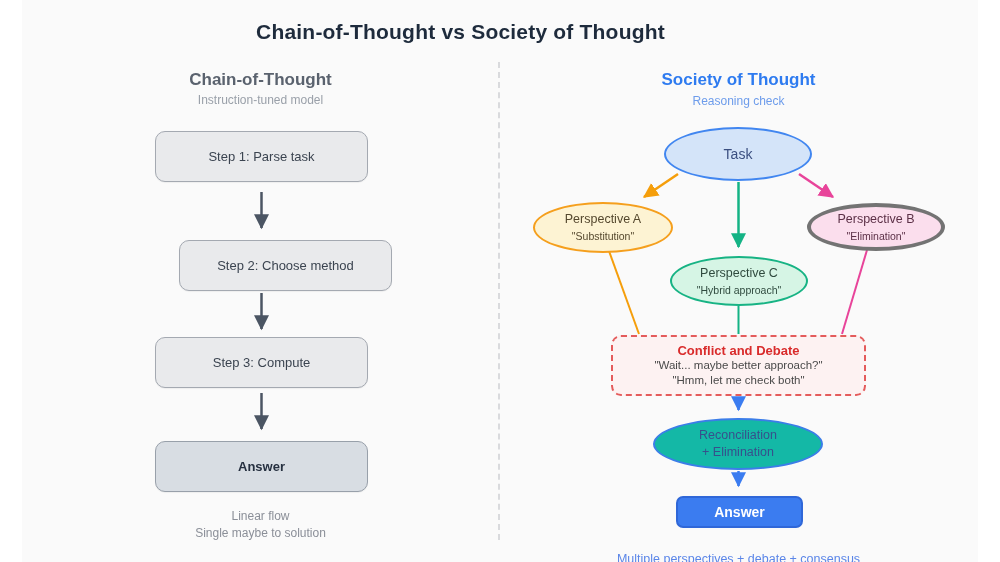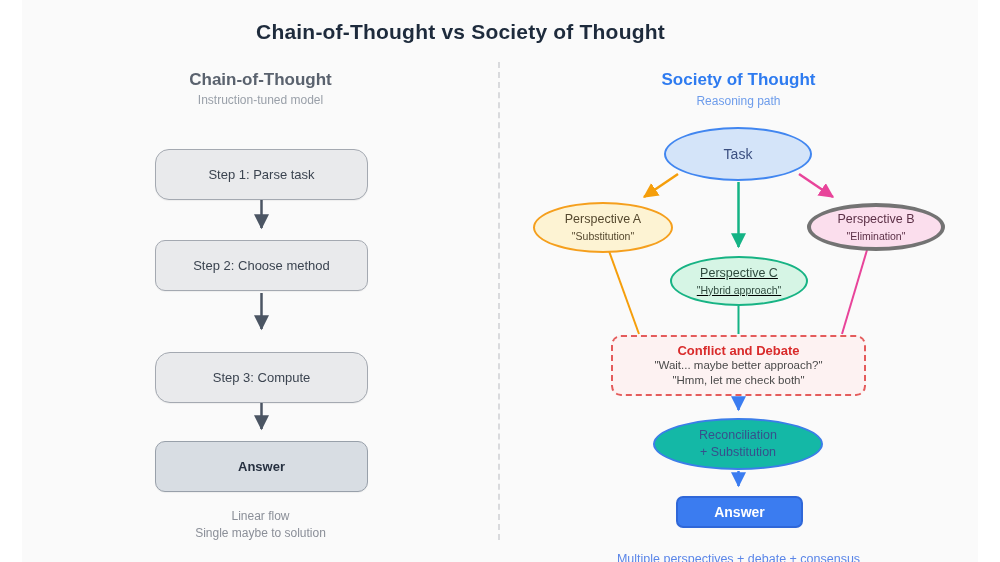--- a/index.html
+++ b/index.html
@@ -26,21 +26,21 @@
 
   .ellipse { position:absolute; border-radius:50%; display:flex; flex-direction:column;
              align-items:center; justify-content:center; text-align:center; line-height:1.35; }
   .el-task { left:664px; top:127px; width:148px; height:54px; background:#d4e4f9;
              border:2px solid #4186f0; color:#3b4f80; font-size:14px; }
   .el-pa { left:533px; top:202px; width:140px; height:51px; background:#fdf3d3;
            border:2px solid #f59f1d; }
   .el-pb { left:807px; top:203px; width:138px; height:48px; background:#fbdeed;
            border:4px solid #737373; }
   .el-pc { left:670px; top:256px; width:138px; height:50px; background:#d6f5e5;
-           border:2px solid #17b384;text-decoration:underline; }
+           border:2px solid #17b384; }
   .p-name { font-size:12.5px; }
   .p-quote { font-size:10.5px; margin-top:1px; }
   .el-pa .p-name, .el-pa .p-quote { color:#55482e; }
   .el-pb .p-name, .el-pb .p-quote { color:#5c3047; }
   .el-pc .p-name, .el-pc .p-quote { color:#2f4a3e; }
 
   .conflict { position:absolute; left:611px; top:335px; width:255px; height:61px;
               background:#fdf2f2; border:2px dashed #e45b5b; border-radius:10px;
               display:flex; flex-direction:column; align-items:center; justify-content:center;
               text-align:center; }
@@ -66,21 +66,21 @@
 
 <div class="stage">
   <div class="panel"></div>
   <div class="divider"></div>
 
   <div class="main-title">Chain-of-Thought vs Society of Thought</div>
 
   <div class="col-heading left-heading">Chain-of-Thought</div>
   <div class="col-sub left-sub">Instruction-tuned model</div>
   <div class="col-heading right-heading">Society of Thought</div>
-  <div class="col-sub right-sub">Reasoning path</div>
+  <div class="col-sub right-sub">Reasoning check</div>
 
   <svg class="wires" viewBox="0 0 1000 562">
     <defs>
       <marker id="ah-gray" markerWidth="7" markerHeight="7" refX="5.5" refY="3" orient="auto">
         <path d="M0,0 L6,3 L0,6 z" fill="#4b5563"></path>
       </marker>
       <marker id="ah-orange" markerWidth="7" markerHeight="7" refX="5.5" refY="3" orient="auto">
         <path d="M0,0 L6,3 L0,6 z" fill="#f59e0b"></path>
       </marker>
       <marker id="ah-pink" markerWidth="7" markerHeight="7" refX="5.5" refY="3" orient="auto">
@@ -103,27 +103,27 @@
     <line x1="738.5" y1="182" x2="738.5" y2="247" stroke="#14b385" stroke-width="2.5" marker-end="url(#ah-green)"></line>
 
     <line x1="609" y1="251" x2="639" y2="334" stroke="#f59e0b" stroke-width="2"></line>
     <line x1="738.5" y1="306" x2="738.5" y2="334" stroke="#14b385" stroke-width="2"></line>
     <line x1="867" y1="250" x2="842" y2="334" stroke="#e8449a" stroke-width="2"></line>
 
     <line x1="738.5" y1="397" x2="738.5" y2="410" stroke="#3b7cf0" stroke-width="2.5" marker-end="url(#ah-blue)"></line>
     <line x1="738.5" y1="471" x2="738.5" y2="486" stroke="#3b7cf0" stroke-width="2.5" marker-end="url(#ah-blue)"></line>
   </svg>
 
-  <div class="step-box" style="top:149px;border-radius:14px;">
+  <div class="step-box" style="top:131px;">
     <span>Step 1: Parse task</span>
   </div>
-  <div class="step-box" style="top:240px;">
+  <div class="step-box" style="top:240px;margin-left:24px;">
     <span>Step 2: Choose method</span>
   </div>
-  <div class="step-box" style="top:352px;border-radius:15px;">
+  <div class="step-box" style="top:337px;">
     <span>Step 3: Compute</span>
   </div>
   <div class="step-box answer-box" style="top:441px;">
     <span>Answer</span>
   </div>
   <div class="left-caption">
     <div>Linear flow</div>
     <div>Single maybe to solution</div>
   </div>
 
@@ -145,21 +145,21 @@
   </div>
 
   <div class="conflict">
     <div class="conflict-title">Conflict and Debate</div>
     <div class="conflict-line">"Wait... maybe better approach?"</div>
     <div class="conflict-line">"Hmm, let me check both"</div>
   </div>
 
   <div class="ellipse el-recon">
     <div>Reconciliation</div>
-    <div>+ Substitution</div>
+    <div>+ Elimination</div>
   </div>
 
   <div class="answer-btn">
     <span>Answer</span>
   </div>
 
   <div class="right-caption">Multiple perspectives + debate + consensus</div>
 </div>
 
 </body></html>

